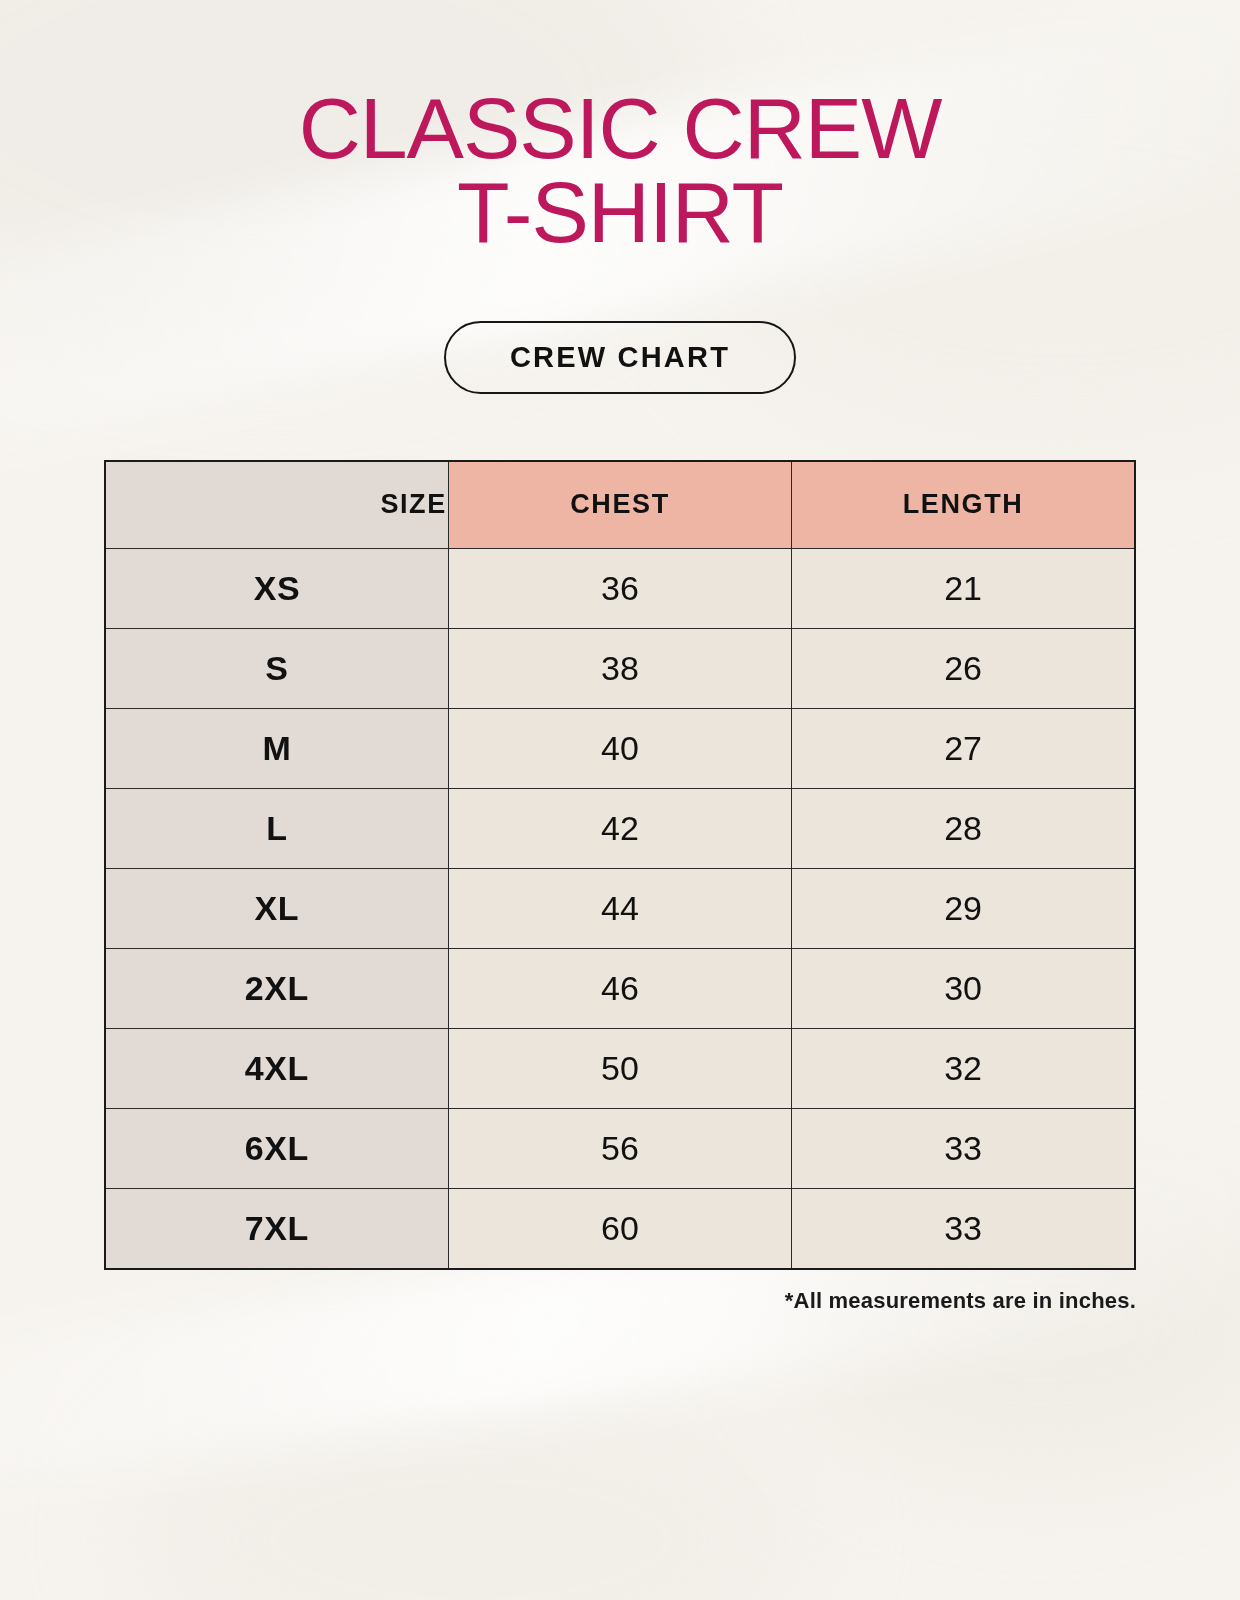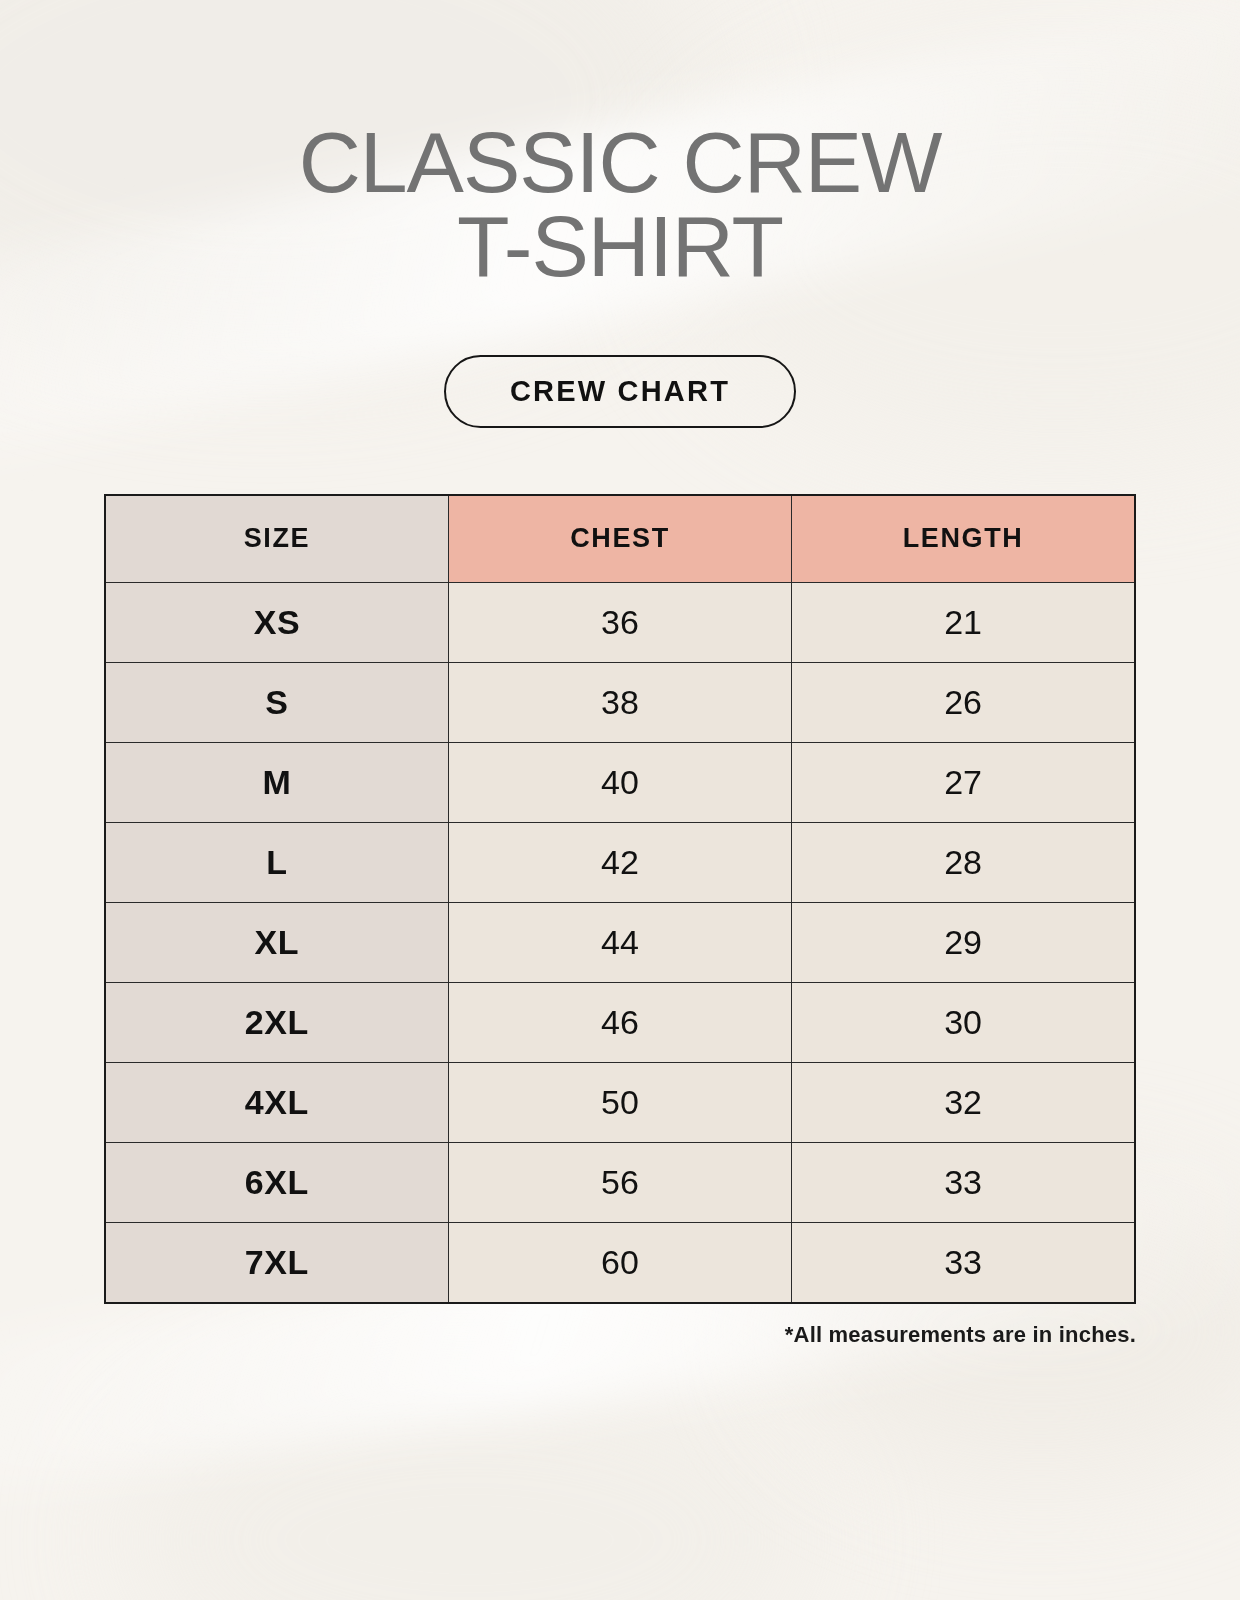--- a/index.html
+++ b/index.html
@@ -49,22 +49,22 @@
     box-sizing: border-box;
   }
 
   .title {
     text-align: center;
     font-size: 86px;
     line-height: 0.98;
     letter-spacing: -1px;
     font-weight: 400;
     margin: 0;
-    padding-top: 120px;
-    color: #737373;
+    padding-top: 86px;
+    color: #be185d;
   }
   .title .line {
     display: block;
   }
 
   .badge-wrap {
     display: flex;
     justify-content: center;
     margin-top: 66px;
   }
@@ -98,20 +98,21 @@
     font-size: 34px;
   }
   table.size-table thead th {
     font-weight: 700;
     letter-spacing: 1.6px;
     font-size: 27px;
     height: 84px;
   }
   thead th.col-size {
     background: #e1d9d3;
+    text-align: right;
   }
   thead th.col-measure {
     background: #eeb5a4;
   }
   tbody td.cell-size {
     background: #e2dad4;
     font-weight: 700;
     letter-spacing: 0.6px;
   }
   tbody td.cell-value {

